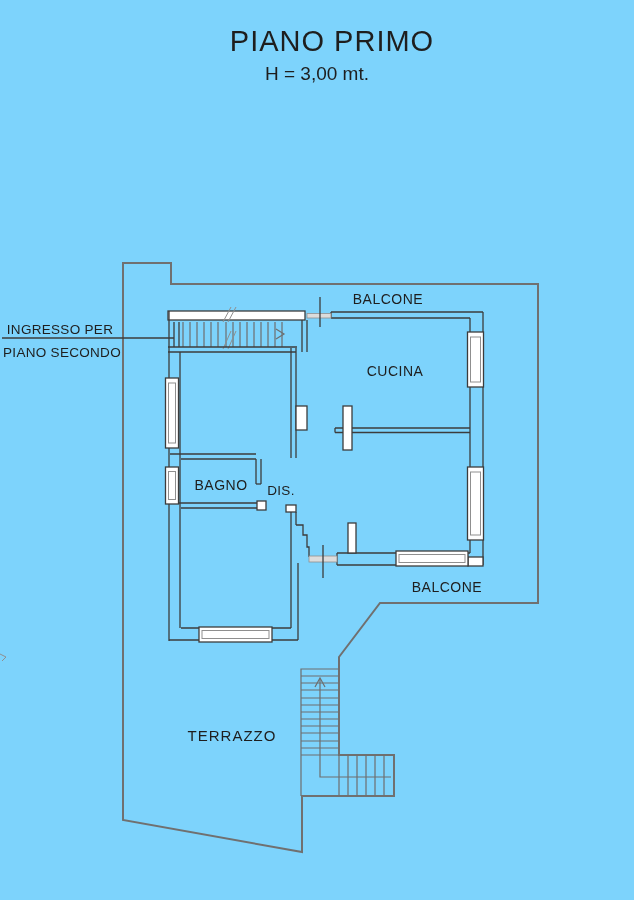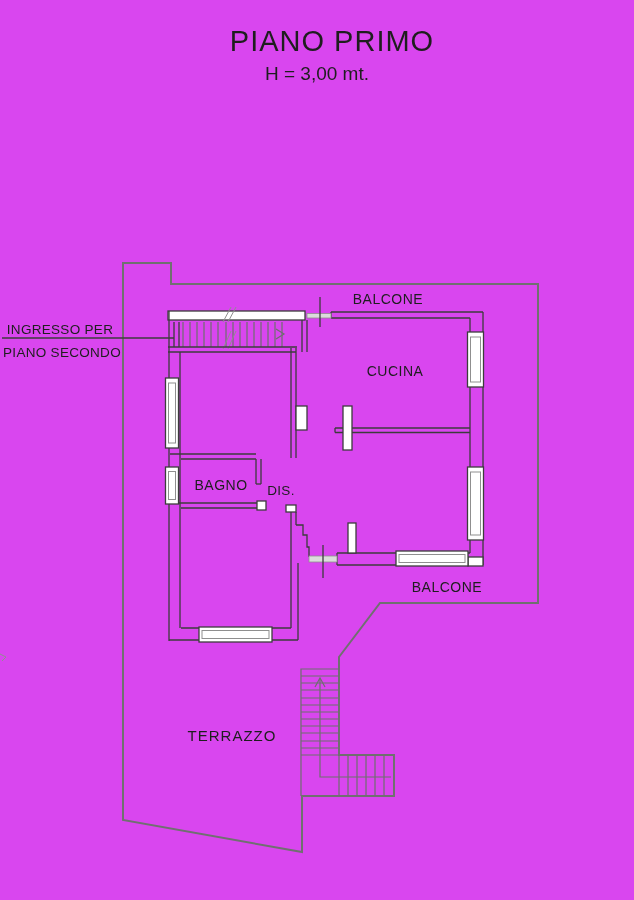--- a/index.html
+++ b/index.html
@@ -1,19 +1,19 @@
 <!DOCTYPE html>
 <html><head>
 <meta charset="utf-8">
 <style>
   html,body{margin:0;padding:0;background:#ffffff;}
   .canvas{
     position:relative;
     width:634px;height:900px;
-    background:#d946ef;
+    background:#7dd3fc;
     font-family:"Liberation Sans", sans-serif;
     overflow:hidden;
   }
   svg text{
     font-family:"Liberation Sans", sans-serif;
     fill:#1e1e1e;
   }
   .t-title{font-size:29px;letter-spacing:1px;}
   .t-sub{font-size:19px;}
   .t-room{font-size:14px;letter-spacing:.5px;}

